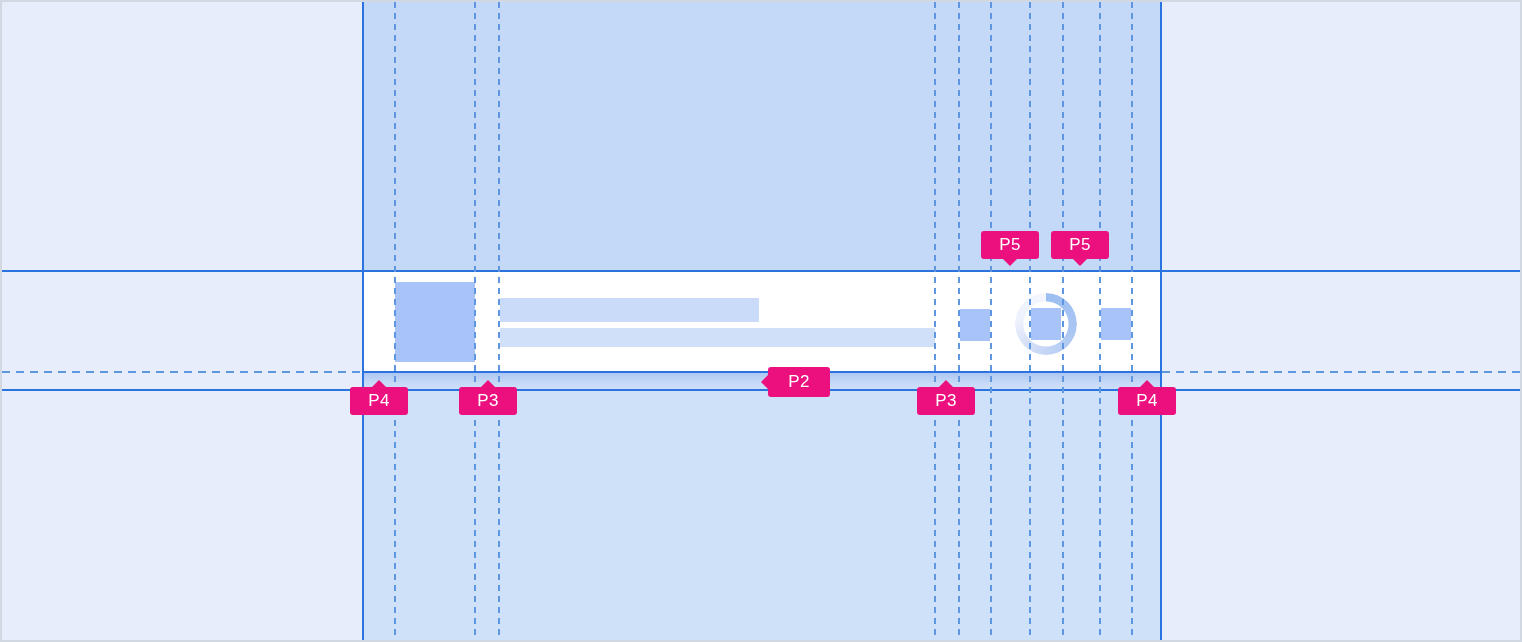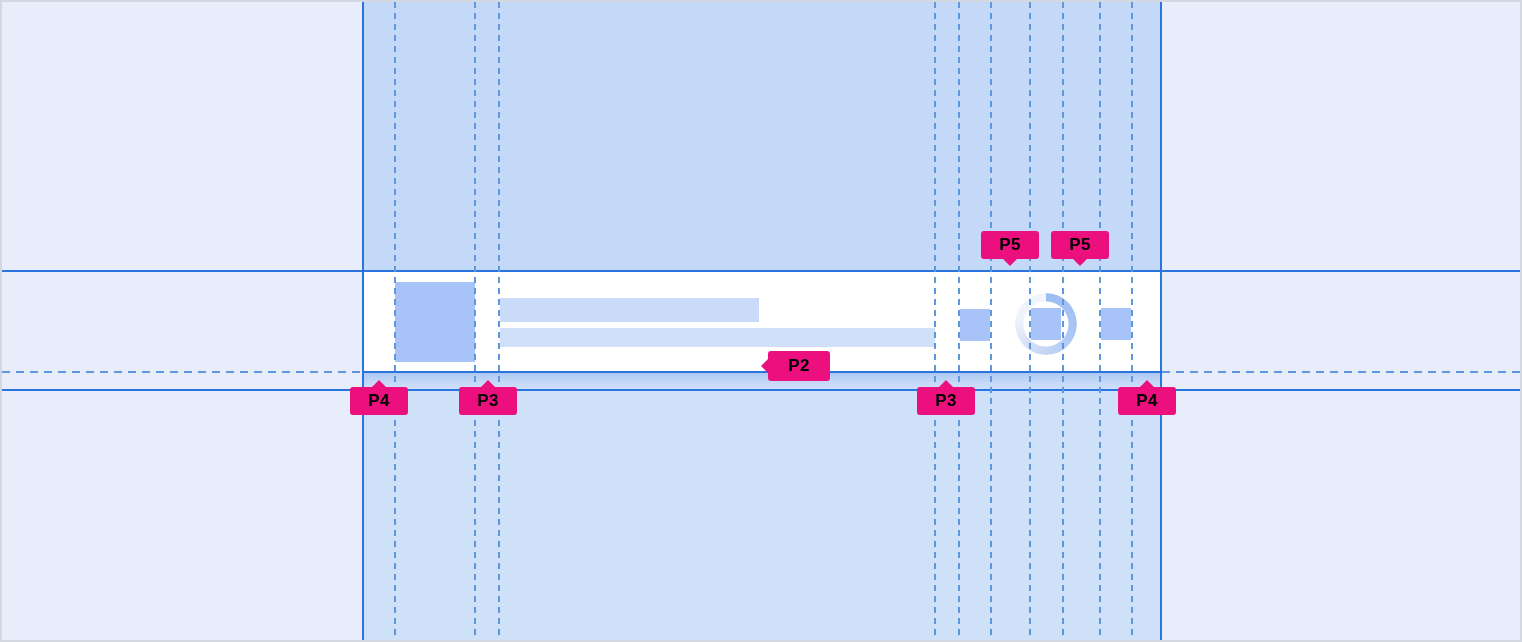--- a/index.html
+++ b/index.html
@@ -61,36 +61,36 @@
     left:1013px;top:291px;width:62px;height:62px;border-radius:50%;
     background:conic-gradient(from 0deg,#9CBEF2 0deg,#A9C5F3 100deg,#C8D7F6 190deg,#EDF2FC 280deg,#F3F6FD 360deg);
     -webkit-mask:radial-gradient(closest-side,transparent 0 22px,#000 23px);
             mask:radial-gradient(closest-side,transparent 0 22px,#000 23px);
   }
 
   
   .m-label{
     position:absolute;
     background:var(--pink);
-    color:#000000;
-    font-weight:700;
+    color:#ffffff;
+    font-weight:400;
     font-size:17px;
     letter-spacing:.4px;
     display:flex;align-items:center;justify-content:center;
     border-radius:3px;
     z-index:30;
   }
   .m-label.small{width:58px;height:28px;}
   .lbl-p4-left {left:348px;top:385px;}
   .lbl-p3-left {left:457px;top:385px;}
   .lbl-p3-right{left:915px;top:385px;}
   .lbl-p4-right{left:1116px;top:385px;}
   .lbl-p5-left {left:979px;top:229px;}
   .lbl-p5-right{left:1049px;top:229px;}
-  .lbl-p2{left:766px;top:349px;width:62px;height:30px;}
+  .lbl-p2{left:766px;top:365px;width:62px;height:30px;}
   .pointer-up::after{
     content:"";position:absolute;bottom:100%;left:50%;margin-left:-7px;
     border-left:7px solid transparent;border-right:7px solid transparent;
     border-bottom:7px solid var(--pink);
   }
   .pointer-down::after{
     content:"";position:absolute;top:100%;left:50%;margin-left:-7px;
     border-left:7px solid transparent;border-right:7px solid transparent;
     border-top:7px solid var(--pink);
   }

